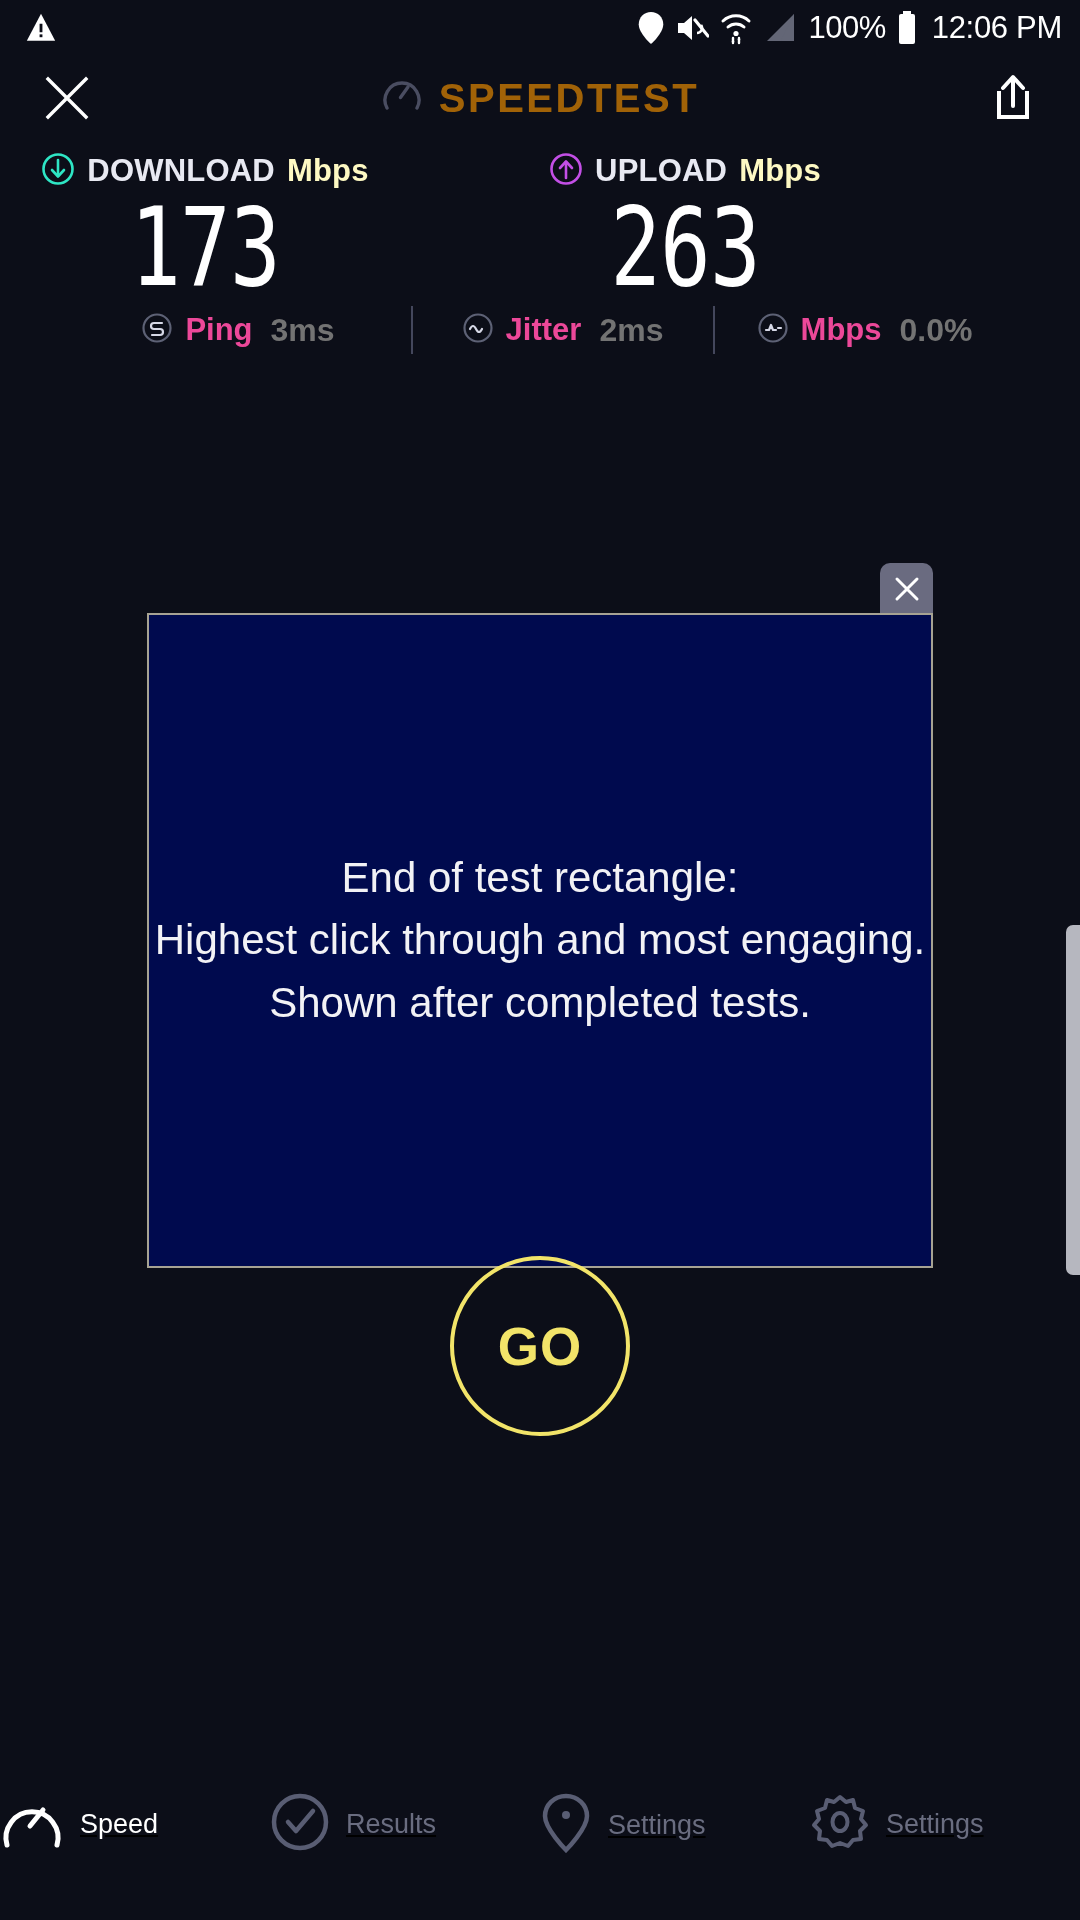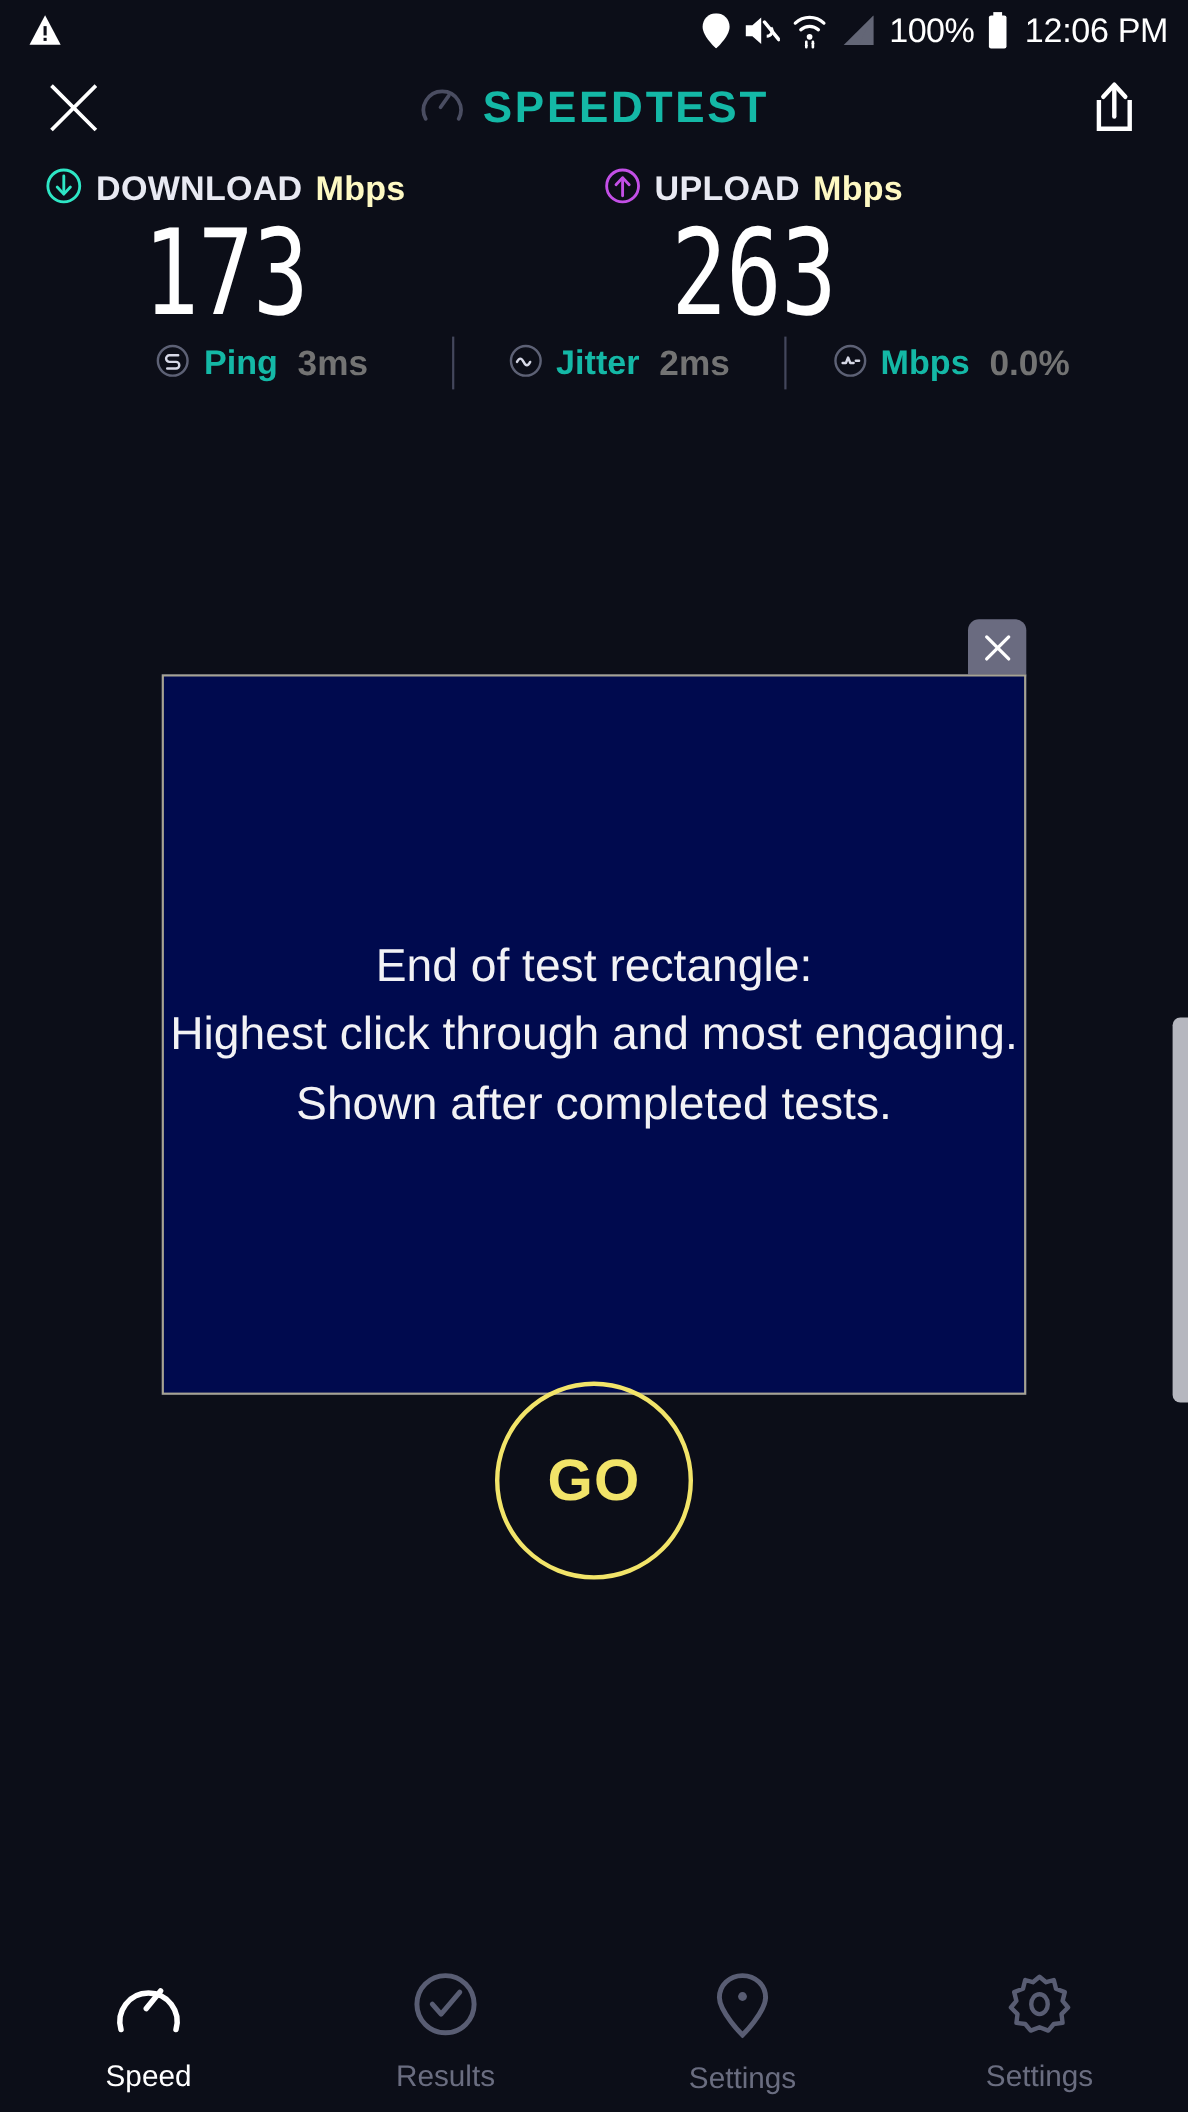--- a/index.html
+++ b/index.html
@@ -35,21 +35,21 @@
 
   
   .header {
     position:absolute; top:56px; left:0; width:1080px; height:84px;
     display:flex; align-items:center; justify-content:space-between;
     padding:0 38px;
   }
   .close-x { width:58px; height:58px; display:flex; align-items:center; justify-content:center; }
   .brand { display:flex; align-items:center; gap:16px; }
   .brand-text {
-    color:#14b8a6; font-size:40px; font-weight:bold;
+    color:#a16207; font-size:40px; font-weight:bold;
     letter-spacing:2.5px;
     font-family:"Liberation Sans", sans-serif;
   }
   .share-btn { width:58px; height:58px; display:flex; align-items:center; justify-content:center; }
 
   
   .results { position:absolute; top:140px; left:0; width:890px; }
   .metric-row {
     display:flex; justify-content:center; align-items:flex-start;
     gap:70px; padding-top:12px;
@@ -69,21 +69,21 @@
     transform:scaleX(0.78); transform-origin:center top;
   }
 
   
   .substats {
     position:absolute; top:300px; left:0; width:1080px; height:60px;
     display:flex; align-items:center; justify-content:center;
   }
   .substat { display:flex; align-items:center; gap:12px; }
   .substat-name {
-    font-size:31px; font-weight:bold; color:#14b8a6;
+    font-size:31px; font-weight:bold; color:#ec4899;
     font-family:"Liberation Sans", sans-serif;
   }
   .substat-val {
     font-size:32px; font-weight:bold; color:#737373; margin-left:6px;
     font-family:"Liberation Sans", sans-serif;
   }
   .sub-div { width:2px; height:48px; background:#44475c; }
   .sub-slot { display:flex; align-items:center; justify-content:center; }
   .slot-a { width:345px; }
   .slot-b { width:300px; }
@@ -130,22 +130,22 @@
     font-family:"Liberation Sans", sans-serif;
   }
 
   
   .bottomnav {
     position:absolute; left:0; bottom:0; width:1080px; height:135px;
     display:flex; align-items:flex-start; justify-content:space-around;
     padding-top:8px;
   }
   .nav-item {
-    width:270px; display:flex; flex-direction:column;
-    align-items:center; gap:16px;
+    width:270px; display:flex; flex-direction:row;
+    align-items:center; gap:16px;text-decoration:underline;
   }
   .nav-label {
     font-size:27px; color:#6a6d80;
     font-family:"Liberation Sans", sans-serif;
   }
   .nav-item.active .nav-label { color:#ffffff; }
 </style>
 </head>
 <body>
 

